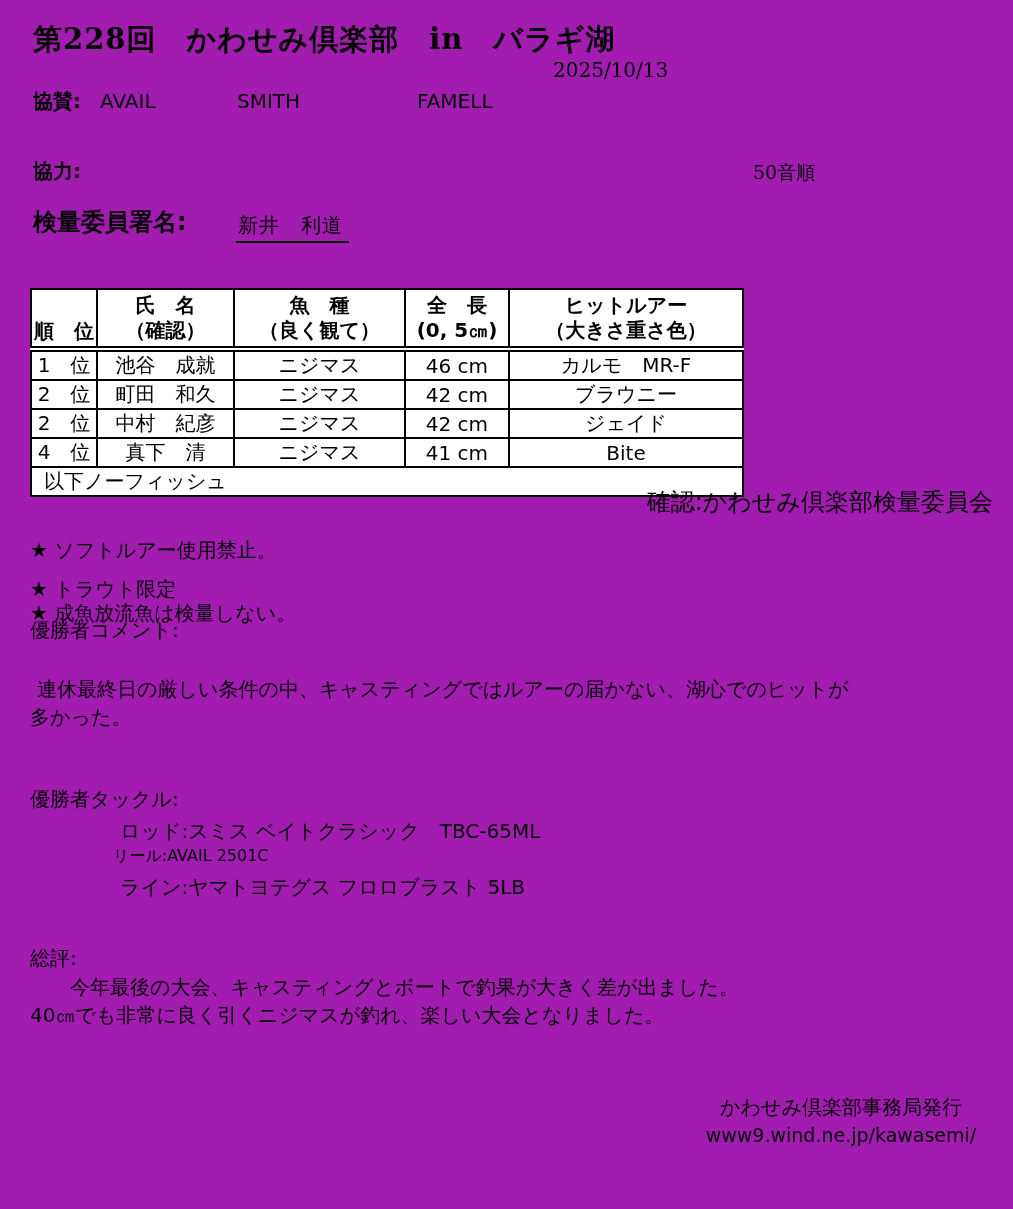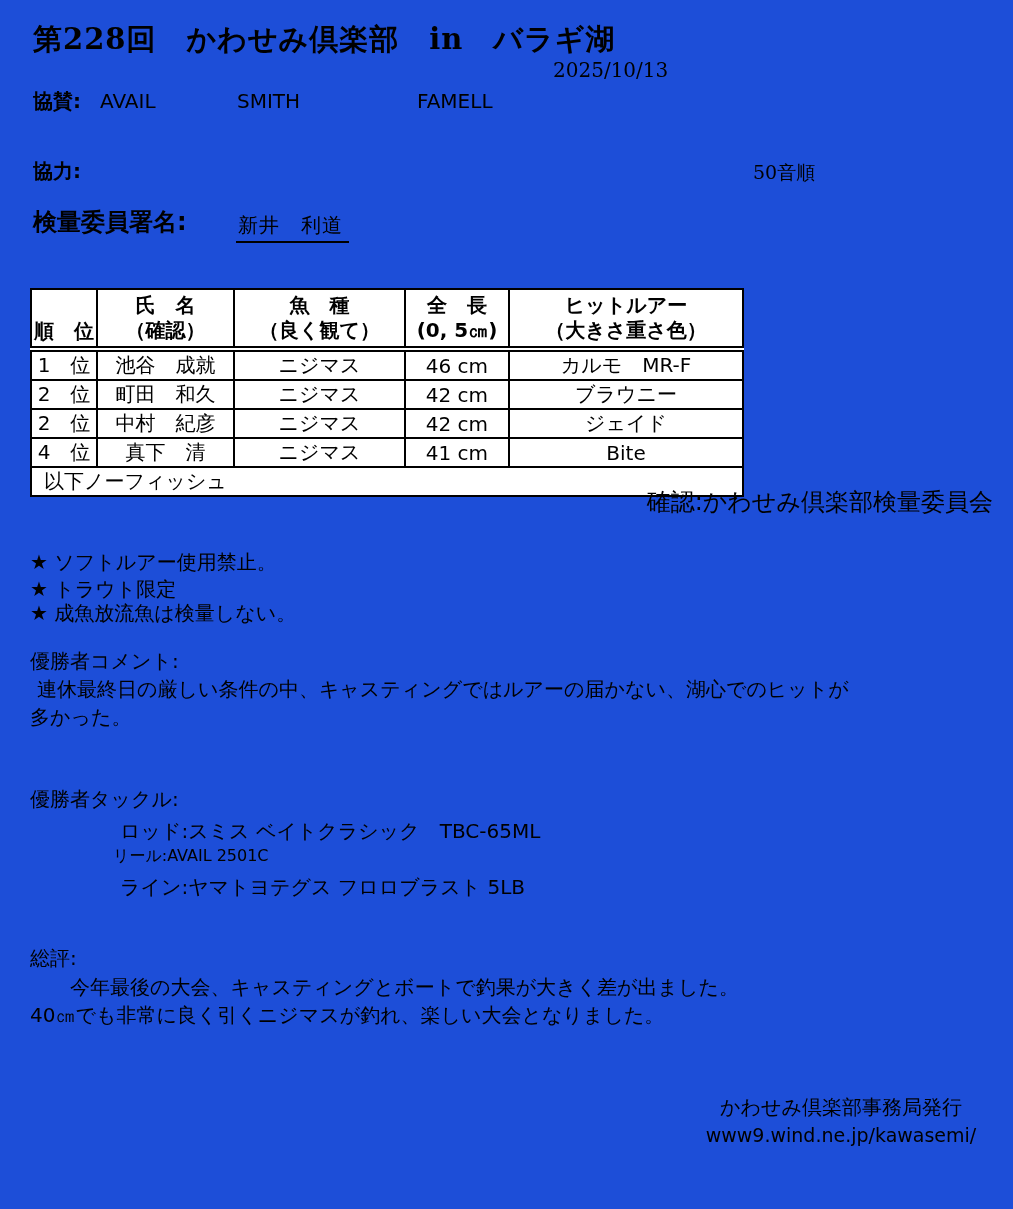--- a/index.html
+++ b/index.html
@@ -1,20 +1,20 @@
 <!DOCTYPE html>
 <html><head>
 <meta charset="utf-8">
 <style>
   html,body { margin:0; padding:0; background:#e8e8e8; }
   .page {
     position:relative;
     width:1013px; height:1209px;
     margin:0 auto;
-    background:#1d4ed8;
+    background:#a21caf;
     color:#000;
     font-family:"DejaVu Sans","Liberation Sans",sans-serif;
     overflow:hidden;
   }
   .abs { position:absolute; white-space:pre; }
   .serif { font-family:"DejaVu Serif","Liberation Serif",serif; }
   .bold { font-weight:bold; }
 
   .title { left:33px; top:20px; font-size:29px; letter-spacing:1px; }
   .date  { left:553px; top:58px; font-size:20px; }
@@ -47,25 +47,25 @@
     vertical-align:middle; line-height:25px;
   }
   .results tr.hdr td.rank-h { vertical-align:bottom; padding-bottom:2px; }
   .results tr.row td { height:27px; }
   .results td.len { text-align:right; padding-right:20px; }
   .results tr.nofish td { text-align:left; padding-left:12px; height:24px; }
 
   .confirmation { right:20px; top:486px; font-size:24px; }
 
   .note-1 { left:30px; top:518px; font-size:20px; }
-  .note-2 { left:30px; top:549px; font-size:20px; }
+  .note-2 { left:30px; top:537px; font-size:20px; }
   .note-3 { left:30px; top:576px; font-size:20px; }
   .note-4 { left:30px; top:600px; font-size:20px; }
 
-  .comment-label  { left:30px; top:648px; font-size:20px;text-align:right; }
+  .comment-label  { left:30px; top:617px; font-size:20px;text-align:right; }
   .comment-line1  { left:37px; top:676px; font-size:20px; }
   .comment-line2  { left:30px; top:704px; font-size:20px; }
 
   .tackle-label { left:30px;  top:786px; font-size:20px; }
   .tackle-1     { left:120px; top:818px; font-size:20px; }
   .tackle-2     { left:113px; top:846px; font-size:16px; }
   .tackle-3     { left:120px; top:874px; font-size:20px; }
 
   .summary-label { left:30px; top:945px;  font-size:20px; }
   .summary-line1 { left:70px; top:974px;  font-size:20px; }

